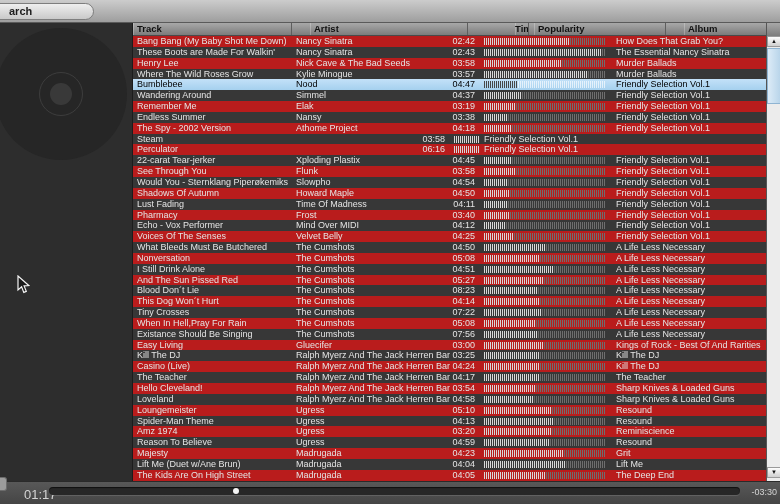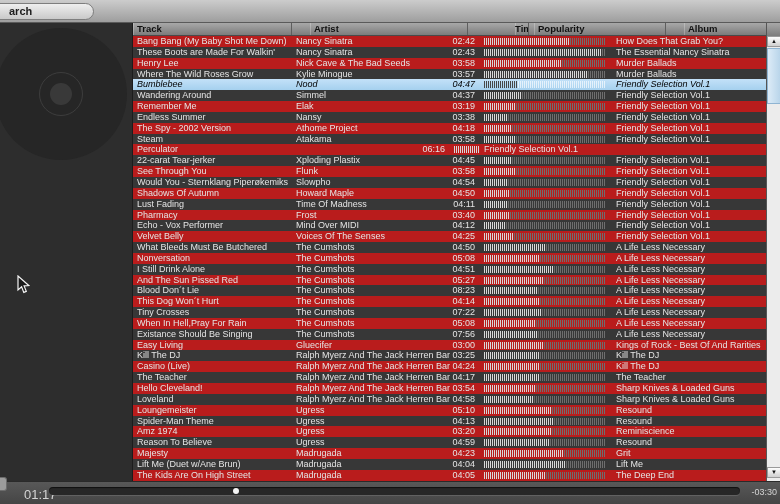--- a/index.html
+++ b/index.html
@@ -34,21 +34,21 @@
         border-right:1px solid #5e5e5e; box-shadow:inset 1px 0 0 rgba(255,255,255,.25);
         overflow:hidden; white-space:nowrap; }
   .th.time { text-align:left; padding-right:13px; padding-left:0;margin-left:29px; }
   .tbody { position:absolute; left:0; top:13px; width:633px; height:445px; overflow:hidden; }
   .row { display:grid; grid-template-columns:159px 158px 30px 132px 1fr; height:10.85px;
          background:#b91c1c; color:#e4e4e4; font-size:9px; line-height:10.8px;
          white-space:nowrap; }
   .row.alt { background:#373737; }
   .row > div { overflow:hidden; padding-left:4px; }
   .row .time { text-align:right; padding-right:5px; padding-left:0; }
-  .row.selected { background:linear-gradient(#c3e1f8,#a5d0ee); color:#000;font-style:italic; }
+  .row.selected { background:linear-gradient(#c3e1f8,#a5d0ee); color:#000; }
   .pop-cell { padding-top:2px; }
   .pop { position:relative; width:122px; height:7px;
          background:repeating-linear-gradient(90deg,#6e6e6e 0 1px,transparent 1px 2px); }
   .pop .fill { position:absolute; left:0; top:0; bottom:0;
                background:repeating-linear-gradient(90deg,#d8d8d8 0 1px,transparent 1px 2px); }
   .row.selected .pop { background:repeating-linear-gradient(90deg,rgba(255,255,255,.65) 0 1px,transparent 1px 2px); }
   .row.selected .pop .fill { background:repeating-linear-gradient(90deg,#474747 0 1px,transparent 1px 2px); }
 
   
   .vscroll { position:absolute; left:766px; top:23px; width:14px; height:458px; background:#ececec;
@@ -194,21 +194,20 @@
       <div class="time">04:18</div>
       <div class="pop-cell">
         <div class="pop">
           <span class="fill" style="width: 22%;"></span>
         </div>
       </div>
       <div>Friendly Selection Vol.1</div>
     </div>
         <div class="row alt">
       <div>Steam</div>
-      <div>Atakama</div>
       <div class="time">03:58</div>
       <div class="pop-cell">
         <div class="pop">
           <span class="fill" style="width: 26%;"></span>
         </div>
       </div>
       <div>Friendly Selection Vol.1</div>
     </div>
         <div class="row">
       <div>Perculator</div>
@@ -291,22 +290,22 @@
       <div>Mind Over MIDI</div>
       <div class="time">04:12</div>
       <div class="pop-cell">
         <div class="pop">
           <span class="fill" style="width: 18%;"></span>
         </div>
       </div>
       <div>Friendly Selection Vol.1</div>
     </div>
         <div class="row">
+      <div>Voices Of The Senses</div>
       <div>Velvet Belly</div>
-      <div>Voices Of The Senses</div>
       <div class="time">04:25</div>
       <div class="pop-cell">
         <div class="pop">
           <span class="fill" style="width: 24%;"></span>
         </div>
       </div>
       <div>Friendly Selection Vol.1</div>
     </div>
         <div class="row alt">
       <div>What Bleeds Must Be Butchered</div>

